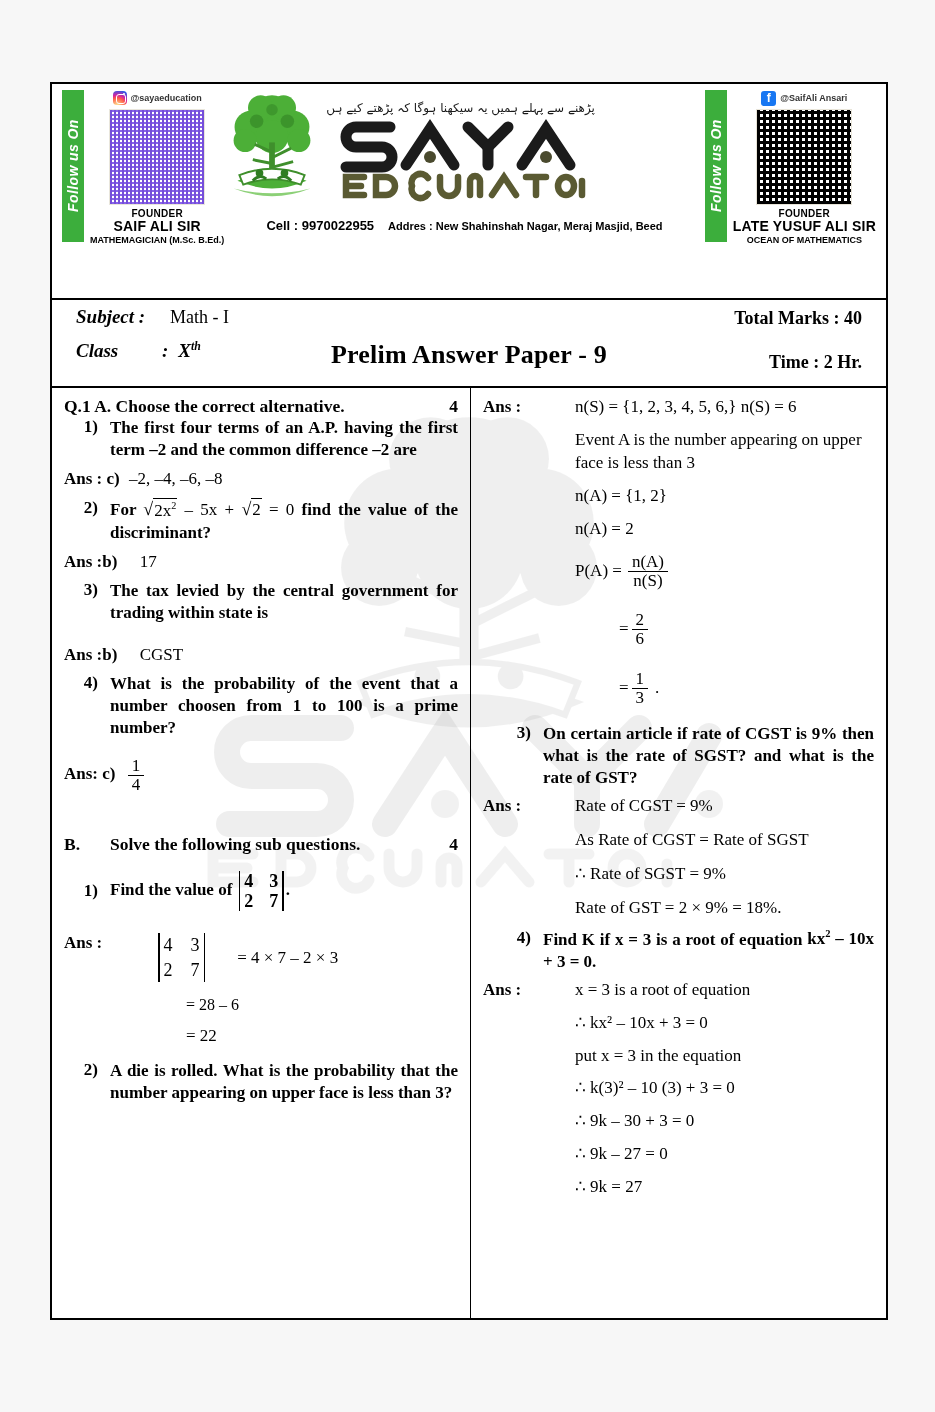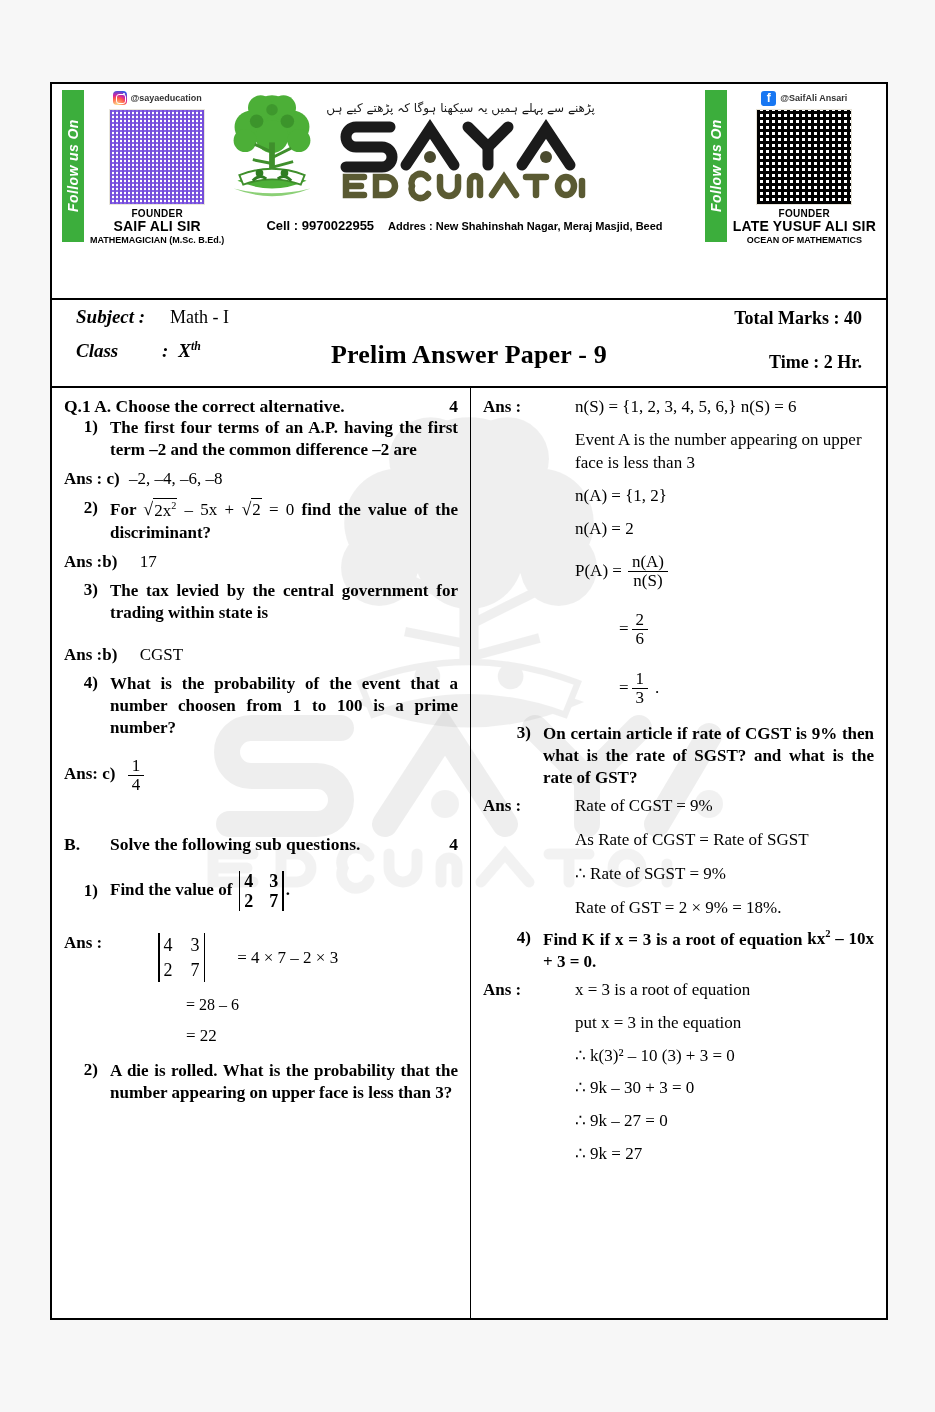--- a/index.html
+++ b/index.html
@@ -492,20 +492,21 @@
           <div class="txt">
             <span>Find K if x = 3 is a root of equation</span>
             <span><span>kx</span><sup style="font-size:.62em">2</sup><span> – 10x + 3 = 0.</span></span>
           </div>
         </div>
 
         <div class="ansrow">
           <div class="alabel">Ans :</div>
           <div class="abody">
             <div style="margin-bottom:10px">x = 3 is a root of equation</div>
+            <div style="margin-bottom:10px">∴  kx² – 10x + 3 = 0</div>
             <div style="margin-bottom:10px">put x = 3 in the equation</div>
             <div style="margin-bottom:10px">∴  k(3)² – 10 (3) + 3 = 0</div>
             <div style="margin-bottom:10px">∴  9k – 30 + 3 = 0</div>
             <div style="margin-bottom:10px">∴  9k – 27 = 0</div>
             <div style="margin-bottom:6px">∴  9k = 27</div>
           </div>
         </div>
 
       </div>
     </div>

